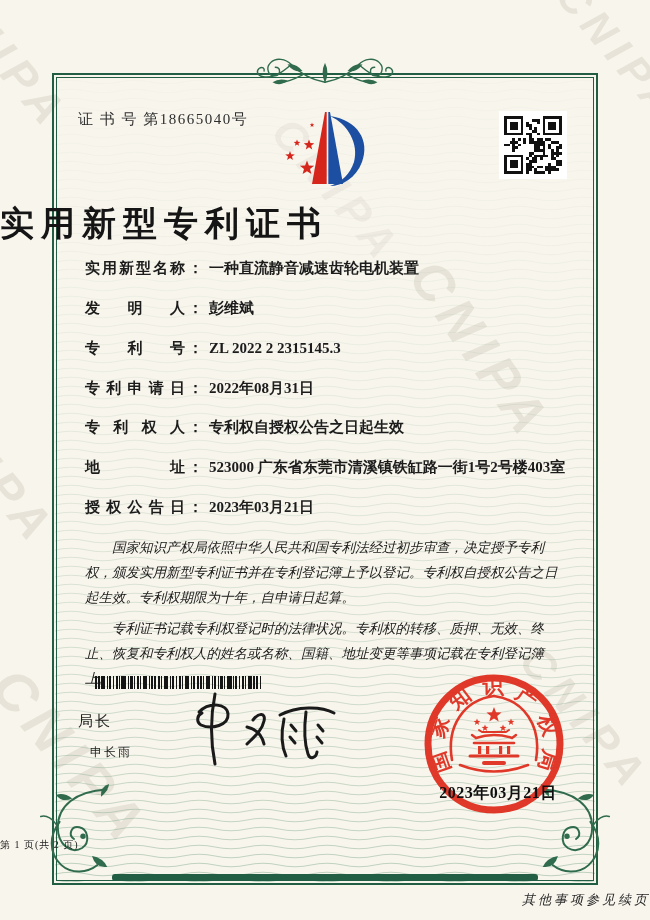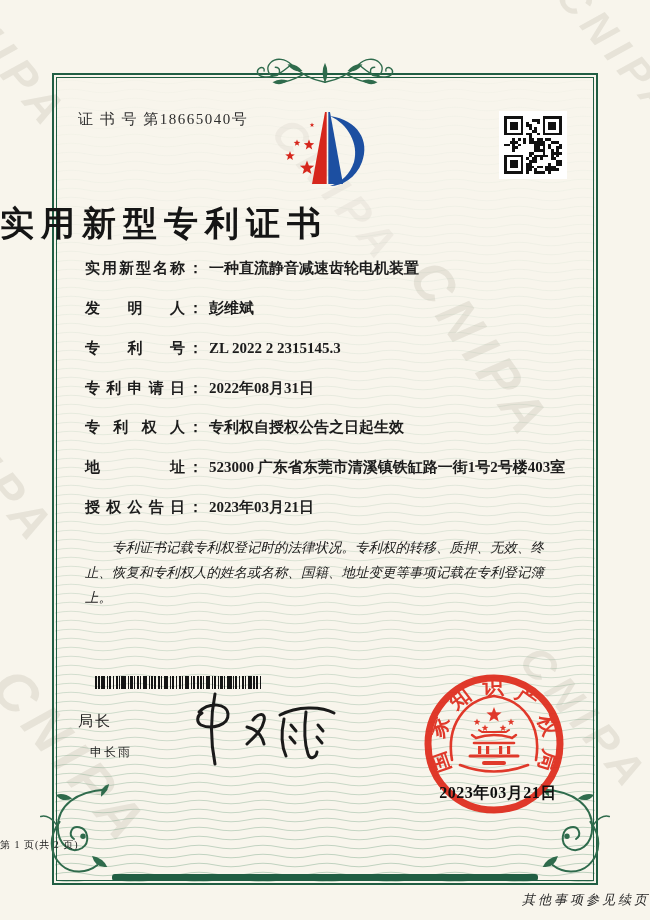--- a/index.html
+++ b/index.html
@@ -383,20 +383,21 @@
   </div>
   <div class="frow" style="top:199px">
     <span class="flabel">地址</span><span class="fcolon">：</span><span class="fval">523000 广东省东莞市清溪镇铁缸路一街1号2号楼403室</span>
   </div>
   <div class="frow" style="top:239px">
     <span class="flabel">授权公告日</span><span class="fcolon">：</span><span class="fval">2023年03月21日</span>
   </div>
 </div>
 
 <div class="paras">
+  <p>国家知识产权局依照中华人民共和国专利法经过初步审查，决定授予专利权，颁发实用新型专利证书并在专利登记簿上予以登记。专利权自授权公告之日起生效。专利权期限为十年，自申请日起算。</p>
   <p>专利证书记载专利权登记时的法律状况。专利权的转移、质押、无效、终止、恢复和专利权人的姓名或名称、国籍、地址变更等事项记载在专利登记簿上。</p>
 </div>
 
 <div class="barcode"></div>
 
 <div class="signer-title">局长</div>
 <div class="signer-name">申长雨</div>
 
 <svg class="signature" width="160" height="90" viewBox="0 0 160 90">
   <g fill="none" stroke="#1a1a1a" stroke-width="3" stroke-linecap="round" stroke-linejoin="round">

